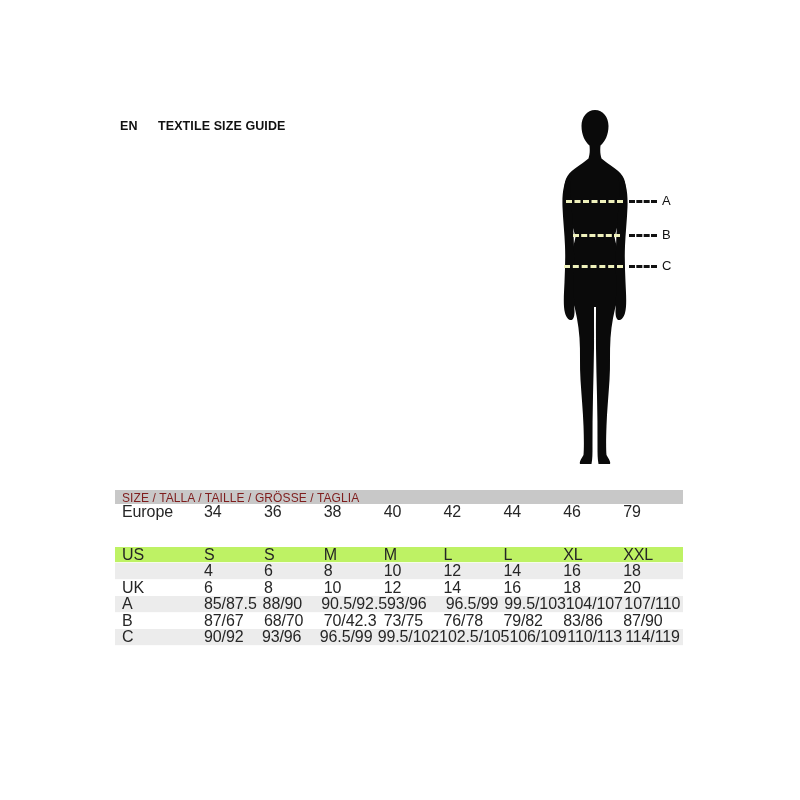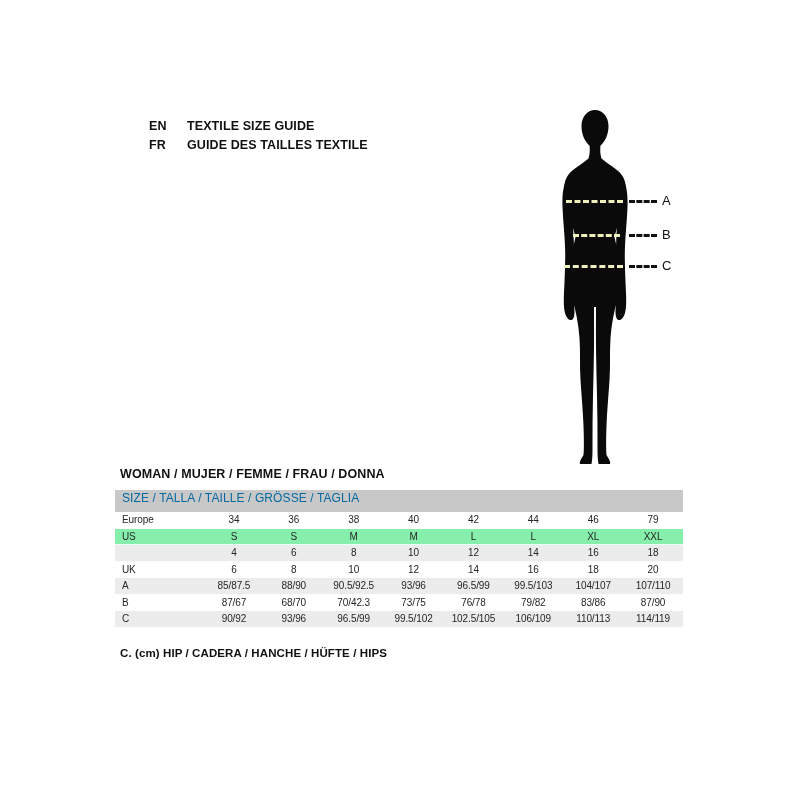--- a/index.html
+++ b/index.html
@@ -3,53 +3,49 @@
 <meta charset="utf-8">
 <style>
   html,body{margin:0;padding:0;background:#fff;}
   #stage{
     position:relative;width:800px;height:800px;background:#ffffff;
     font-family:"Liberation Sans","DejaVu Sans",sans-serif;color:#111;overflow:hidden;
   }
   
   .langs{position:absolute;left:120px;top:116px;}
   .lang-row{display:flex;height:19px;align-items:center;font-weight:bold;font-size:12.5px;letter-spacing:.1px;white-space:nowrap;}
-  .lang-code{width:38px;margin-left:29px;}
+  .lang-code{width:38px;}
   
   .figure-wrap{position:absolute;left:550px;top:108px;width:90px;height:360px;}
   .figure-wrap svg{display:block;width:90px;height:360px;}
   
   .dash-body,.dash-out{position:absolute;height:0;border-top-width:3px;border-top-style:dashed;z-index:3;}
   .measure-label{position:absolute;font-size:13px;font-weight:400;color:#111;z-index:3;}
   
   .section-title{position:absolute;left:120px;top:467px;font-size:12.5px;font-weight:bold;letter-spacing:.1px;}
   
   .table{position:absolute;left:115px;top:490px;width:568px;}
-  .thead{height:22px;line-height:17px;font-size:12px;padding-left:7px;color:#0369a1;letter-spacing:.1px;}
-  .trow{display:flex;height:16.5px;line-height:16.5px;font-size:10px;color:#262626;letter-spacing:-.1px;}
+  .thead{height:14px;line-height:17px;font-size:12px;padding-left:7px;color:#7f1d1d;letter-spacing:.1px;}
+  .trow{display:flex;height:16.5px;line-height:16.5px;font-size:16px;color:#262626;letter-spacing:-.1px;}
   .trow.shaded{box-shadow:inset 0 -1px 0 rgba(255,255,255,.85);}
   .tlabel{width:82px;padding-left:7px;}
-  .tcell{flex:1;text-align:center;}
+  .tcell{flex:1;}
   
   .legend{position:absolute;left:120px;top:645px;}
   .legend-line{height:17.5px;line-height:17.5px;font-weight:bold;font-size:11.5px;letter-spacing:.1px;white-space:nowrap;}
 </style>
 </head>
 <body>
 
 <div id="stage">
 
   <div class="langs" id="langs">
       <div class="lang-row">
       <span class="lang-code">EN</span>
       <span class="lang-label">TEXTILE SIZE GUIDE</span>
-    </div>
-      <div class="lang-row">
-      <span class="lang-code">FR</span>
-      <span class="lang-label">GUIDE DES TAILLES TEXTILE</span>
     </div>
     </div>
 
   <div class="figure-wrap">
     <svg viewBox="0 0 90 360">
       <g id="silhouette-group" fill="#0a0a0a">
         <path d="M45,2 C53,2 58.5,9 58.5,18 C58.5,27 55,33.5 50.5,37.5 C50,42.5 50.2,46.5 51.5,50.5 C59,57 67.5,60.5 72.5,68 C77.5,75.5 75.5,86 73.5,97 C71.5,108 67,118 64.5,129 C66.5,140 71,149 72.5,159 C74,170 71,181 67.5,192 C64,203 61.5,216 60.5,230 C59.5,244 60.5,258 59.5,272 C58.5,288 57,303 56.5,318 C56,331 56,341 56.5,347 C58.5,351 61,353.5 60,356 L48.5,356 C47.5,351 47.5,345 47.5,339 C47.5,322 47.5,305 47,288 C46.6,272 46.2,256 46,240 C45.9,225 46,210 46,199 L44,199 C44,210 44.1,225 44,240 C43.8,256 43.4,272 43,288 C42.5,305 42.5,322 42.5,339 C42.5,345 42.5,351 41.5,356 L30,356 C29,353.5 31.5,351 33.5,347 C34,341 34,331 33.5,318 C33,303 31.5,288 30.5,272 C29.5,258 30.5,244 29.5,230 C28.5,216 26,203 22.5,192 C19,181 16,170 17.5,159 C19,149 23.5,140 25.5,129 C23,118 18.5,108 16.5,97 C14.5,86 12.5,75.5 17.5,68 C22.5,60.5 31,57 38.5,50.5 C39.8,46.5 40,42.5 39.5,37.5 C35,33.5 31.5,27 31.5,18 C31.5,9 37,2 45,2 Z"></path>
         <path d="M70,66 C76.5,73 78,86 77.5,99 C77,112 75.5,125 75,138 C74.5,150 75,162 75.5,174 C76,186 77,197 75,205 C73.8,209.5 71,212.8 68.5,212 C66,211.2 65.2,207 65.6,201 C66.3,190 66,178 66,166 C66,154 65.8,142 66.3,130 C66.8,118 68,106 68.8,94 C69.6,82 69.5,72 68,66 Z"></path>
         <path d="M20,66 C13.5,73 12,86 12.5,99 C13,112 14.5,125 15,138 C15.5,150 15,162 14.5,174 C14,186 13,197 15,205 C16.2,209.5 19,212.8 21.5,212 C24,211.2 24.8,207 24.4,201 C23.7,190 24,178 24,166 C24,154 24.2,142 23.7,130 C23.2,118 22,106 21.2,94 C20.4,82 20.5,72 22,66 Z"></path>
       </g>
@@ -67,37 +63,36 @@
       <div class="dash-out" style="left: 629px; top: 234px; width: 28px; border-top-color: rgb(17, 17, 17);"></div>
       <span class="measure-label" style="left: 662px; top: 227px;">B</span>
     </div>
       <div>
       <div class="dash-body" style="left: 564px; top: 265px; width: 59px; border-top-color: rgb(238, 240, 187);"></div>
       <div class="dash-out" style="left: 629px; top: 265px; width: 28px; border-top-color: rgb(17, 17, 17);"></div>
       <span class="measure-label" style="left: 662px; top: 258px;">C</span>
     </div>
     </div>
 
-  <div class="section-title">WOMAN / MUJER / FEMME / FRAU / DONNA</div>
 
   <div class="table">
     <div class="thead" style="background: rgb(200, 200, 200);">SIZE / TALLA / TAILLE / GRÖSSE / TAGLIA</div>
     <div id="tbody">
         <div class="trow">
       <span class="tlabel">Europe</span>
     <span class="tcell">34</span>
           <span class="tcell">36</span>
           <span class="tcell">38</span>
           <span class="tcell">40</span>
           <span class="tcell">42</span>
           <span class="tcell">44</span>
           <span class="tcell">46</span>
           <span class="tcell">79</span>
         </div>
-        <div class="trow shaded" style="background: #86efac;">
+        <div class="trow shaded" style="background: #bef264; margin-top: 26px;">
       <span class="tlabel">US</span>
     <span class="tcell">S</span>
           <span class="tcell">S</span>
           <span class="tcell">M</span>
           <span class="tcell">M</span>
           <span class="tcell">L</span>
           <span class="tcell">L</span>
           <span class="tcell">XL</span>
           <span class="tcell">XXL</span>
         </div>
@@ -153,16 +148,15 @@
           <span class="tcell">99.5/102</span>
           <span class="tcell">102.5/105</span>
           <span class="tcell">106/109</span>
           <span class="tcell">110/113</span>
           <span class="tcell">114/119</span>
         </div>
       </div>
   </div>
 
   <div class="legend" id="legend">
-      <div class="legend-line">C. (cm) HIP / CADERA / HANCHE / HÜFTE / HIPS</div>
     </div>
 
 </div>
 
 </body></html>

